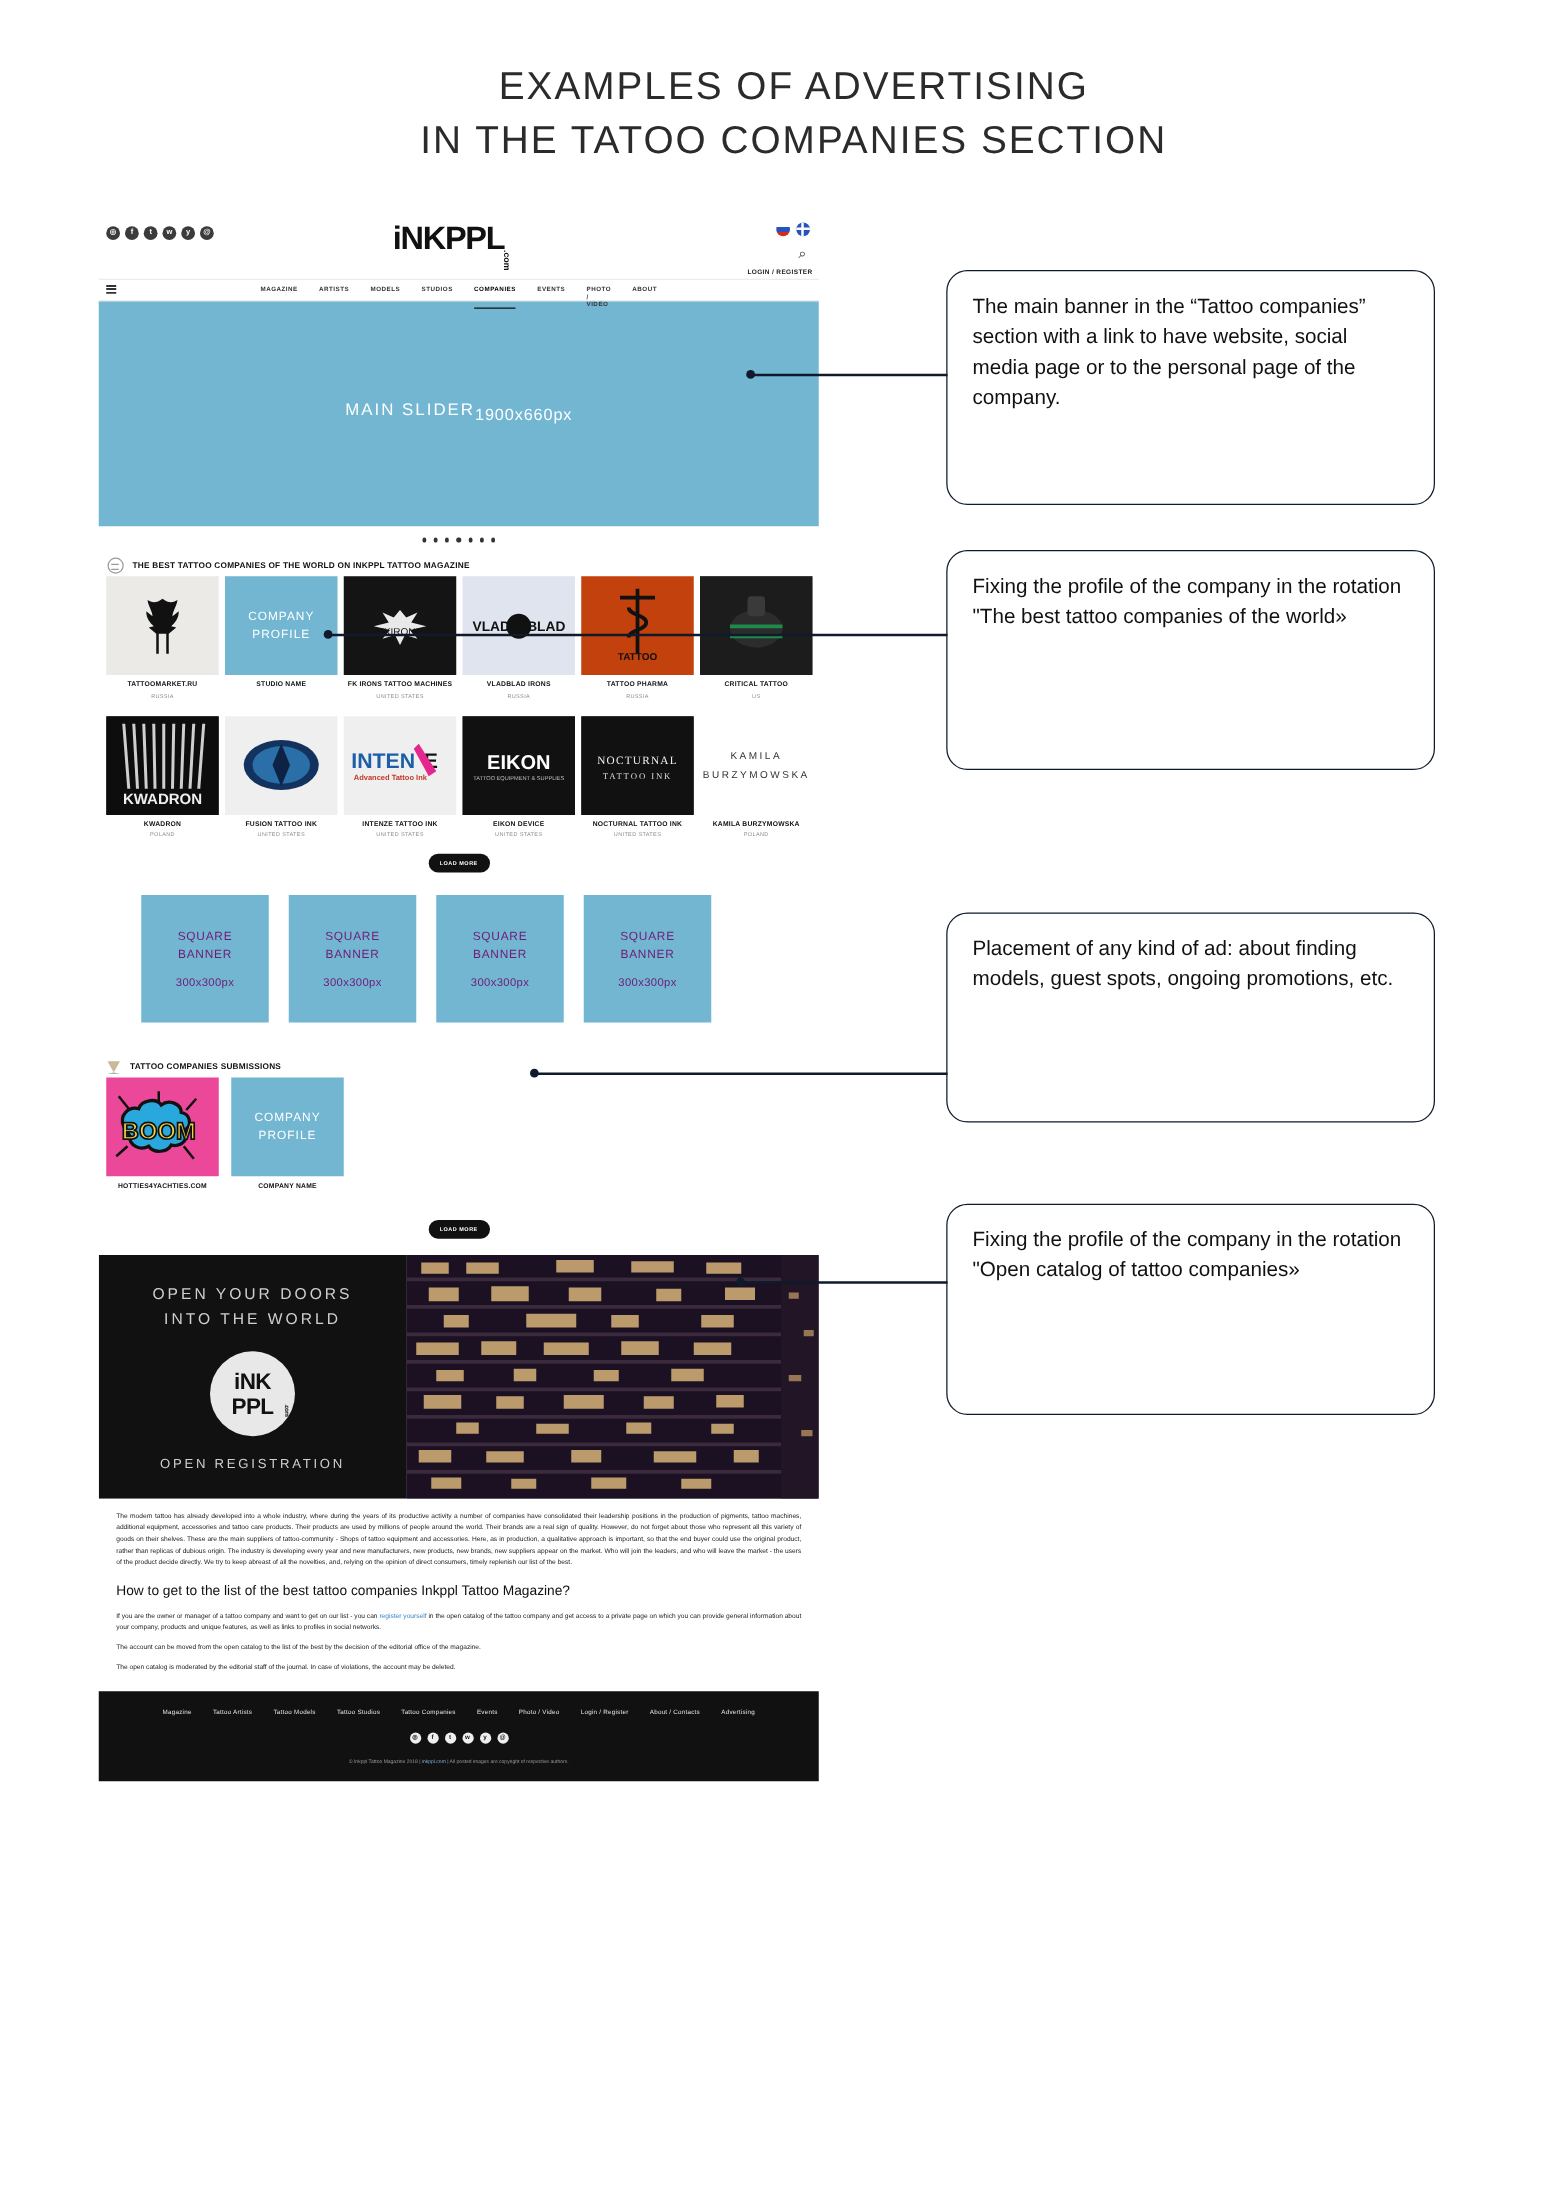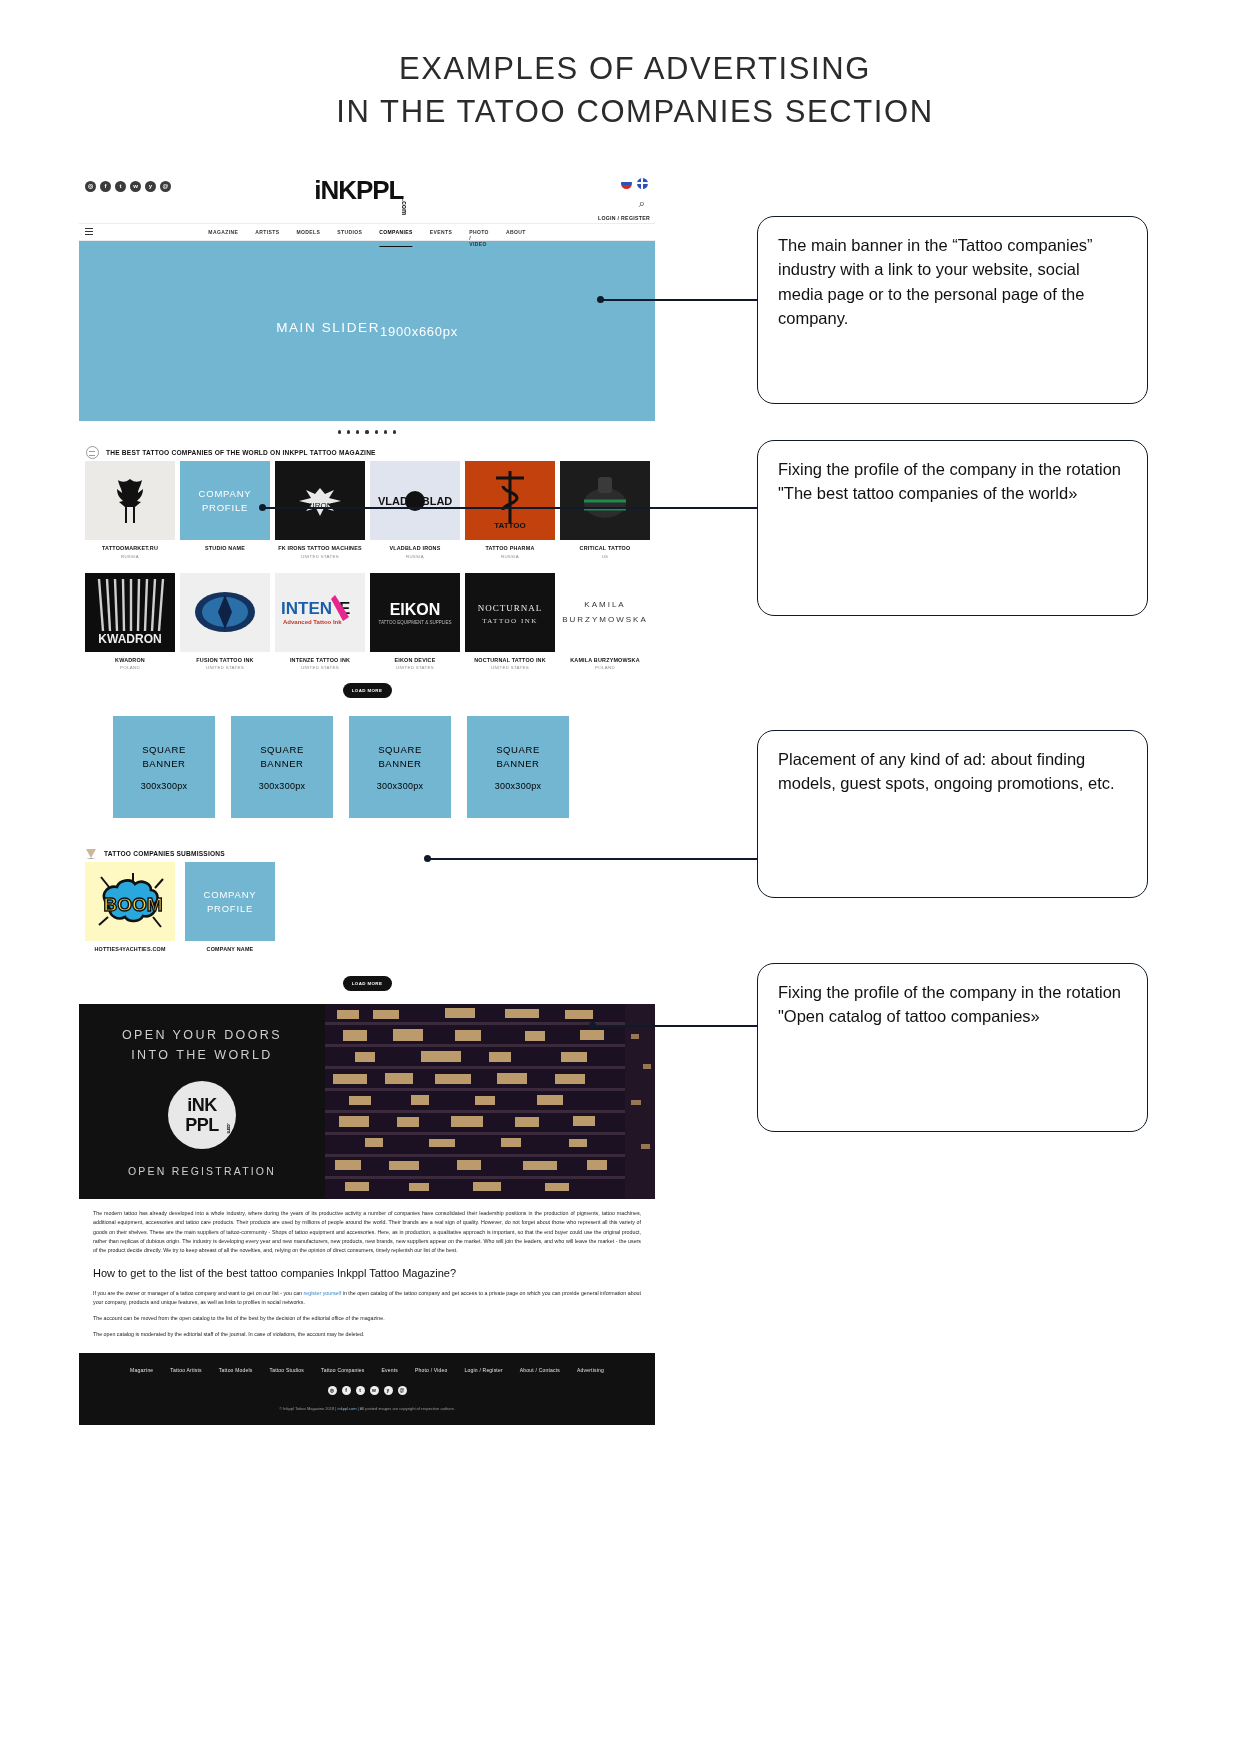--- a/index.html
+++ b/index.html
@@ -68,27 +68,27 @@
   .cname{font-size:5.4px;font-weight:bold;text-align:center;margin-top:5px;letter-spacing:.2px;color:#111;}
   .ccountry{font-size:4.4px;text-align:center;margin-top:2.5px;color:#8d8d8d;letter-spacing:.3px;}
   .profile-tile{background:#72b6d2;color:#fff;flex-direction:column;font-size:9.5px;
     letter-spacing:.8px;line-height:1.45;text-align:center;}
 
   .loadmore{width:49px;height:15px;border-radius:8px;background:#111;color:#fff;
     font-size:4.4px;font-weight:bold;letter-spacing:.4px;display:flex;align-items:center;
     justify-content:center;margin:13px auto;}
 
   .banners{display:flex;gap:16px;padding:5px 34px 0 34px;}
-  .sqb{width:102px;height:102px;background:#72b6d2;color:#000000;display:flex;
+  .sqb{width:102px;height:102px;background:#72b6d2;color:#701a75;display:flex;
     flex-direction:column;align-items:center;justify-content:center;}
   .sqb .t{font-size:9.5px;letter-spacing:.6px;line-height:1.45;text-align:center;}
   .sqb .s{font-size:9px;margin-top:11px;letter-spacing:.3px;}
 
   .subrow{display:flex;padding:0 6px;gap:5px;}
-  .boom{width:90px;height:79px;display:flex;align-items:center;justify-content:flex-end;background:#fef9c3;text-decoration:underline;}
+  .boom{width:90px;height:79px;display:flex;align-items:center;justify-content:flex-start;background:#ec4899;text-decoration:underline;}
 
   
   .hero{height:195px;display:flex;position:relative;overflow:hidden;}
   .hero-left{width:246px;background:#111;display:flex;flex-direction:column;
     align-items:center;justify-content:center;color:#d8d8d8;}
   .hero-left .h1{font-size:12.5px;letter-spacing:2.4px;text-align:center;line-height:1.55;color:#cfcfcf;}
   .hero-logo{width:68px;height:68px;border-radius:50%;background:#e8e8e8;color:#111;
     display:flex;flex-direction:column;align-items:center;justify-content:center;
     margin:16px 0;font-weight:bold;font-size:18px;line-height:1;letter-spacing:-.5px;position:relative;}
   .hero-logo .ln2{margin-top:2px;}
@@ -482,21 +482,21 @@
       <i>t</i>
         <i>w</i>
       <i>y</i>
         <i>@</i>
     </div>
     <div class="fcopy"><span>© Inkppl Tattoo Magazine 2018 | </span><a href="#">inkppl.com</a><span> | All posted images are copyright of respective authors.</span></div>
   </div>
 </div>
 
 <div class="callout" style="left:757px;top:216px;width:391px;height:188px;">
-  <p>The main banner in the “Tattoo companies” industry with a link to your website, social media page or to the personal page of the company.</p>
+  <p>The main banner in the “Tattoo companies” section with a link to have website, social media page or to the personal page of the company.</p>
 </div>
 <div class="ldot" style="left:597px;top:296px;"></div>
 <div class="leader" style="left:601px;top:299px;width:157px;"></div>
 
 <div class="callout" style="left:757px;top:440px;width:391px;height:176px;">
   <p>Fixing the profile of the company in the rotation "The best tattoo companies of the world»</p>
 </div>
 <div class="ldot" style="left:259px;top:504px;"></div>
 <div class="leader" style="left:263px;top:507px;width:495px;"></div>
 

